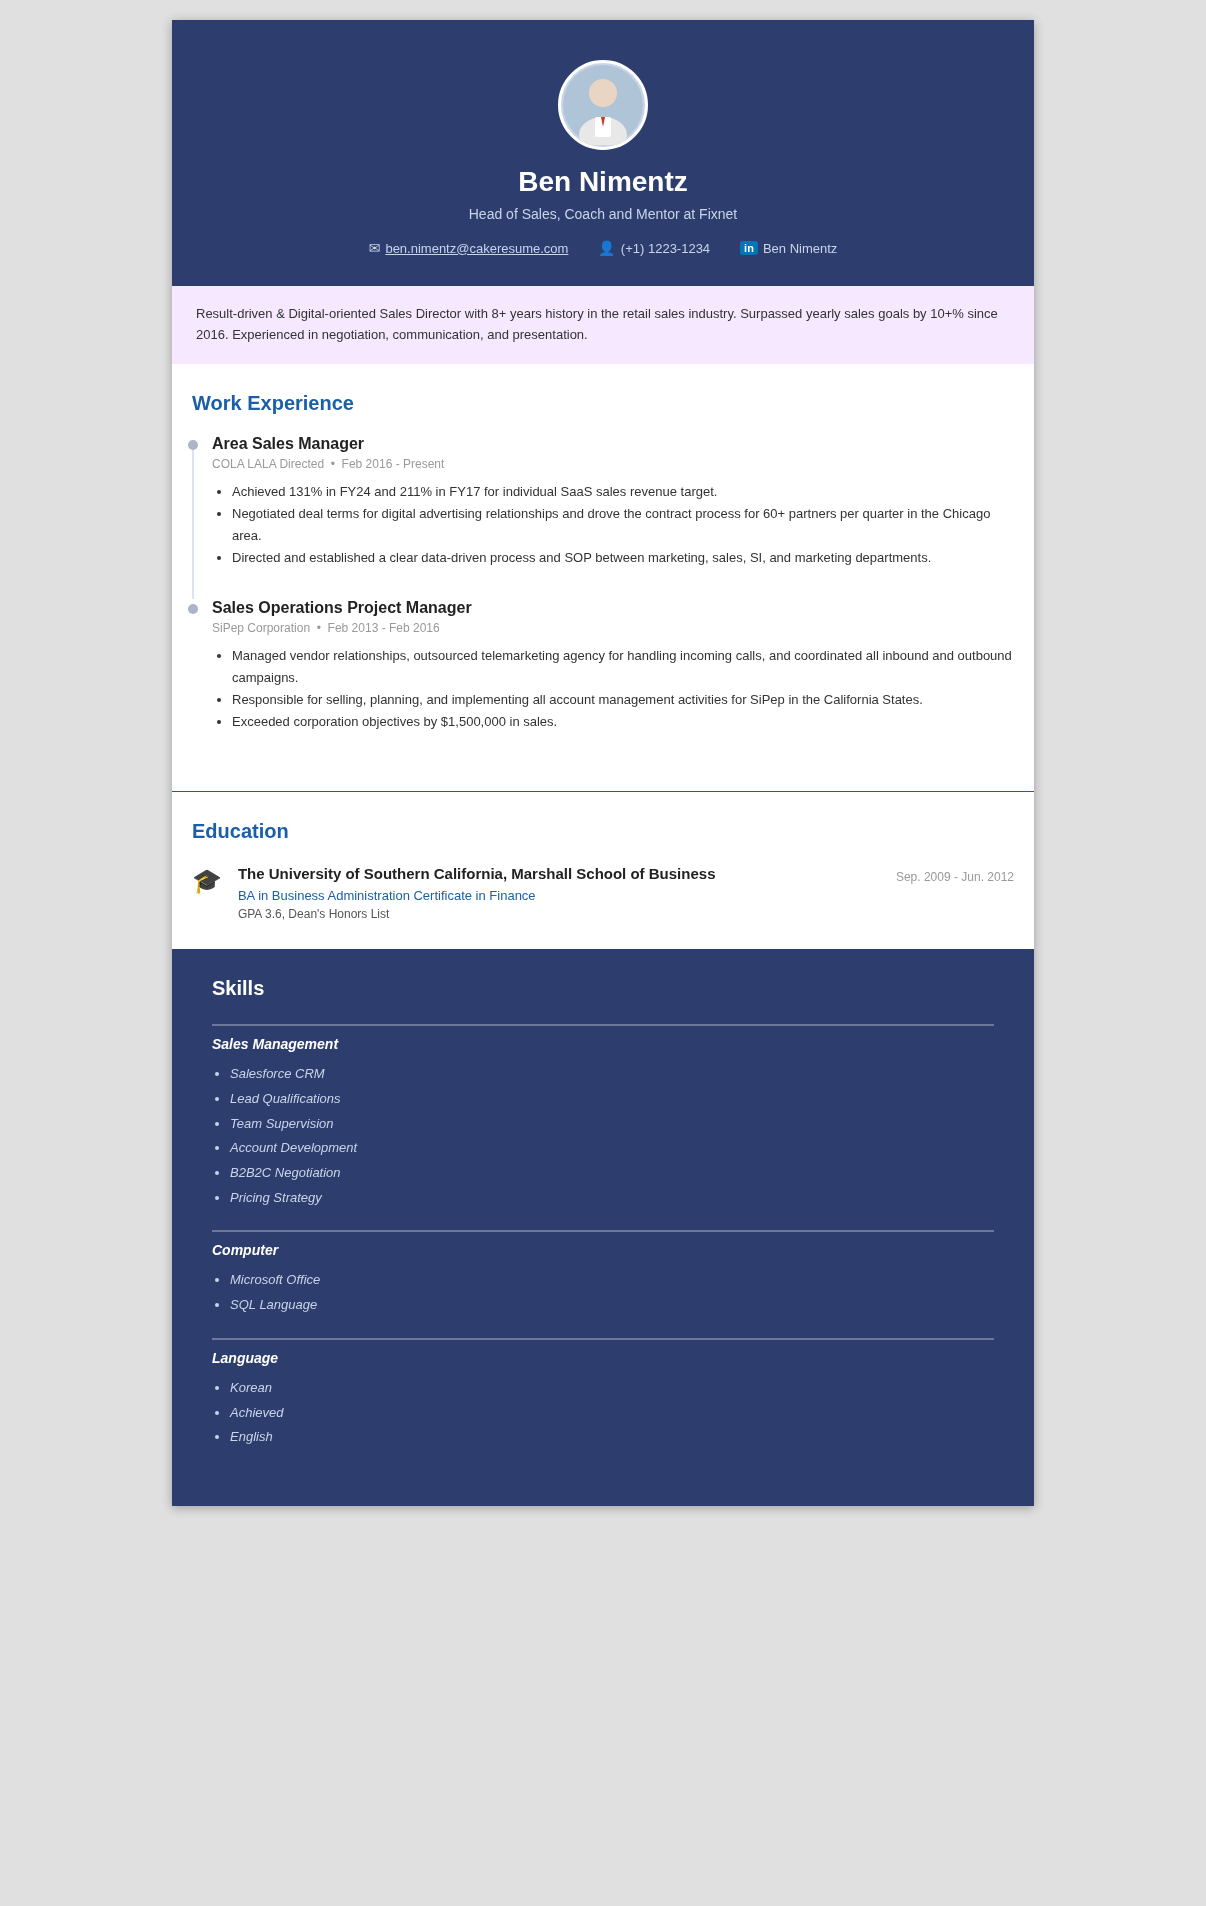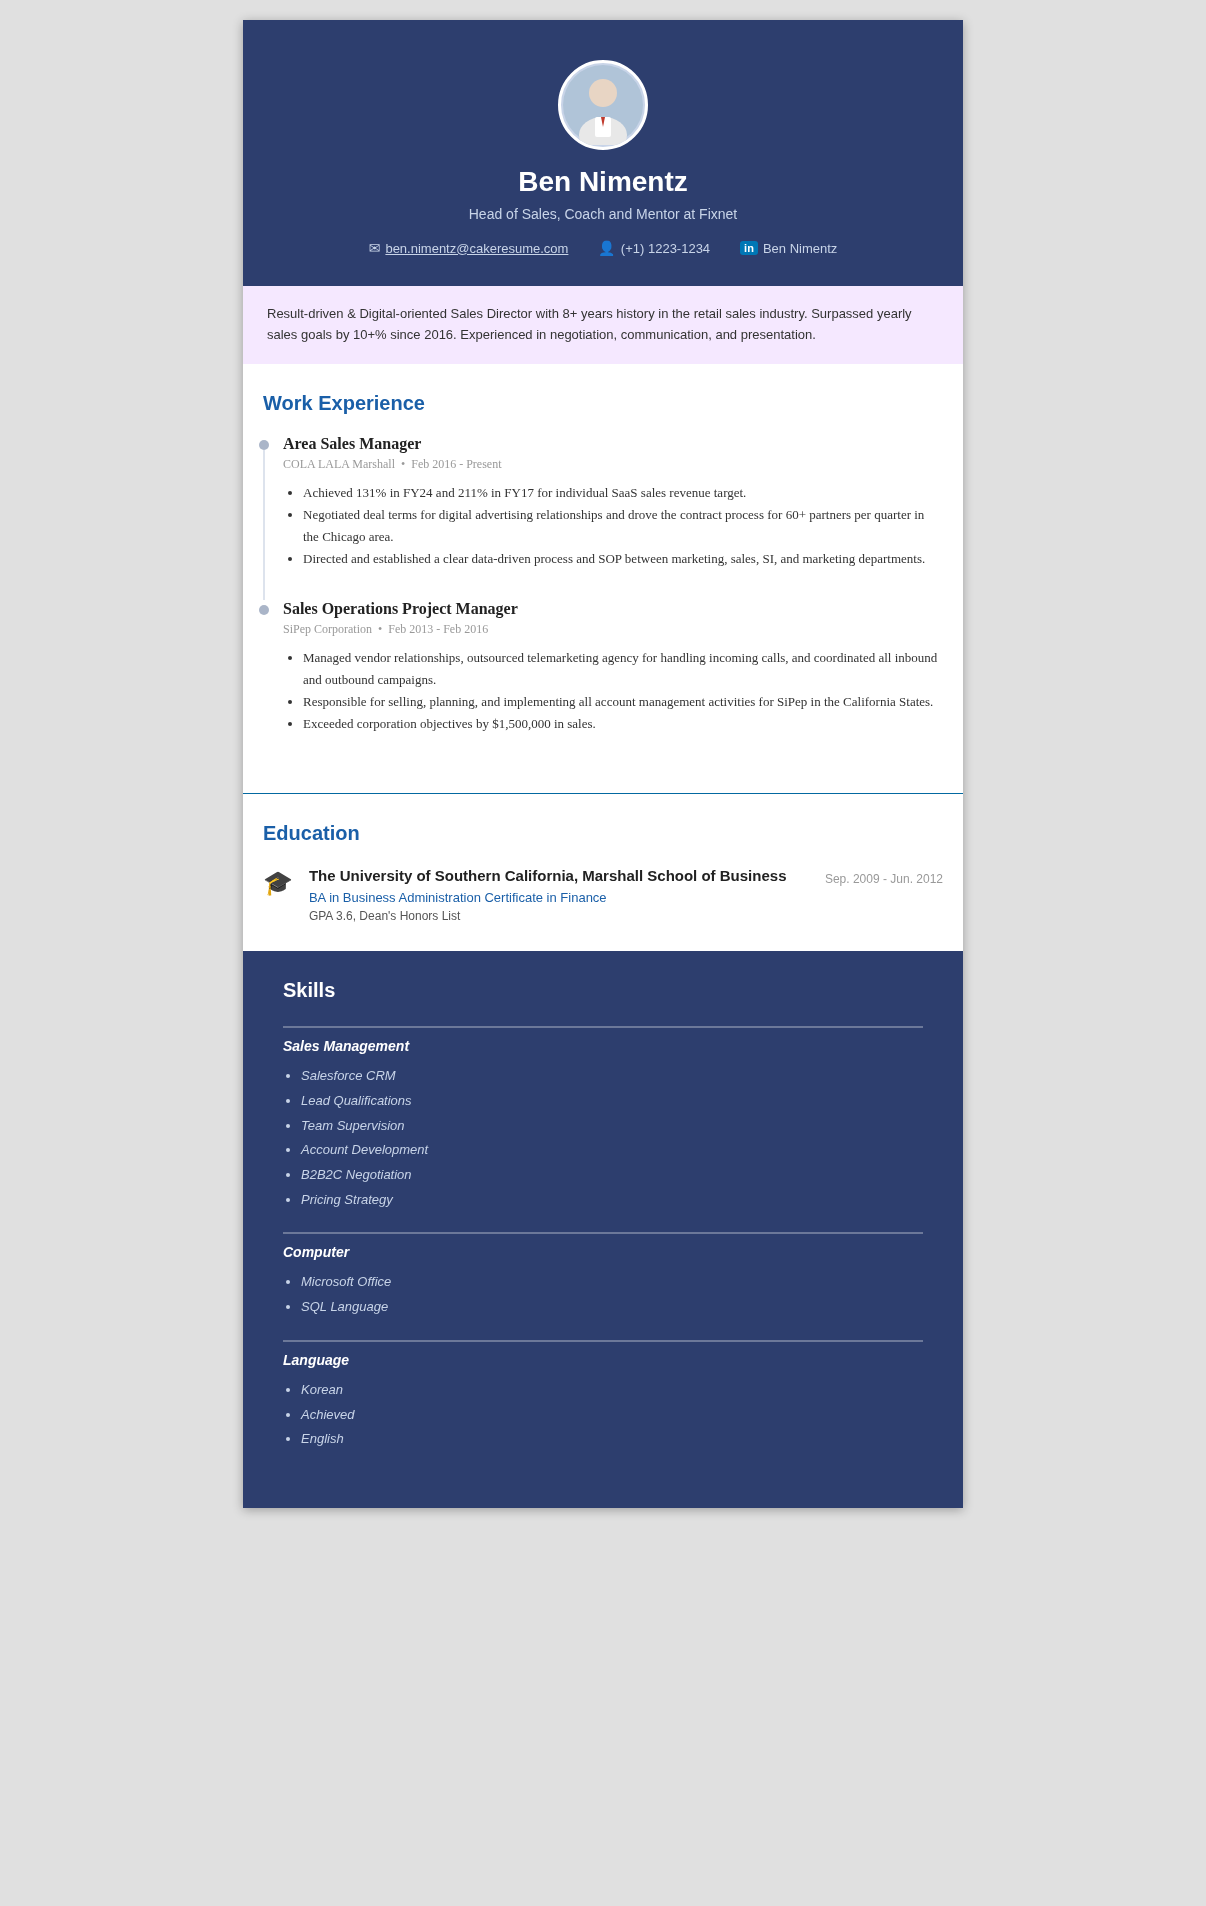--- a/index.html
+++ b/index.html
@@ -4,21 +4,21 @@
   <style>
     * { box-sizing: border-box; margin: 0; padding: 0; }
     body {
       font-family: Arial, sans-serif;
       background: #e0e0e0;
       display: flex;
       justify-content: center;
       padding: 20px;
     }
     .resume {
-      width: 720px;
+      width: 862px;
       background: #eab308;
       box-shadow: 0 2px 10px rgba(0,0,0,0.3);
     }
 
     
     .header {
       background: #2d3e6e;
       color: #fff;
       text-align: center;
       padding: 40px 40px 30px;
@@ -91,21 +91,20 @@
       font-size: 20px;
       font-weight: bold;
       color: #1a5fa8;
       margin-bottom: 20px;
     }
 
     
     .timeline {
       position: relative;
       padding-left: 20px;
-      font-family: Liberation Serif, serif;
     }
     .timeline-item {
       position: relative;
       margin-bottom: 30px;
     }
     .timeline-dot {
       position: absolute;
       left: -24px;
       top: 5px;
       width: 10px;
@@ -269,21 +268,21 @@
 
   <div class="section">
     <div class="section-title">Work Experience</div>
     <div class="timeline">
 
       <div class="timeline-item">
         <div class="timeline-dot"></div>
         <div class="timeline-line"></div>
         <div class="job-title">Area Sales Manager</div>
         <div class="job-meta">
-          <span class="company">COLA LALA Marshall</span>
+          <span class="company">COLA LALA Directed</span>
           <span> &nbsp;•&nbsp; </span>
           <span class="period">Feb 2016 - Present</span>
         </div>
         <ul class="bullet-list">
           <li>Achieved 131% in FY24 and 211% in FY17 for individual SaaS sales revenue target.</li>
           <li>Negotiated deal terms for digital advertising relationships and drove the contract process for 60+ partners per quarter in the Chicago area.</li>
           <li>Directed and established a clear data-driven process and SOP between marketing, sales, SI, and marketing departments.</li>
         </ul>
       </div>
 

